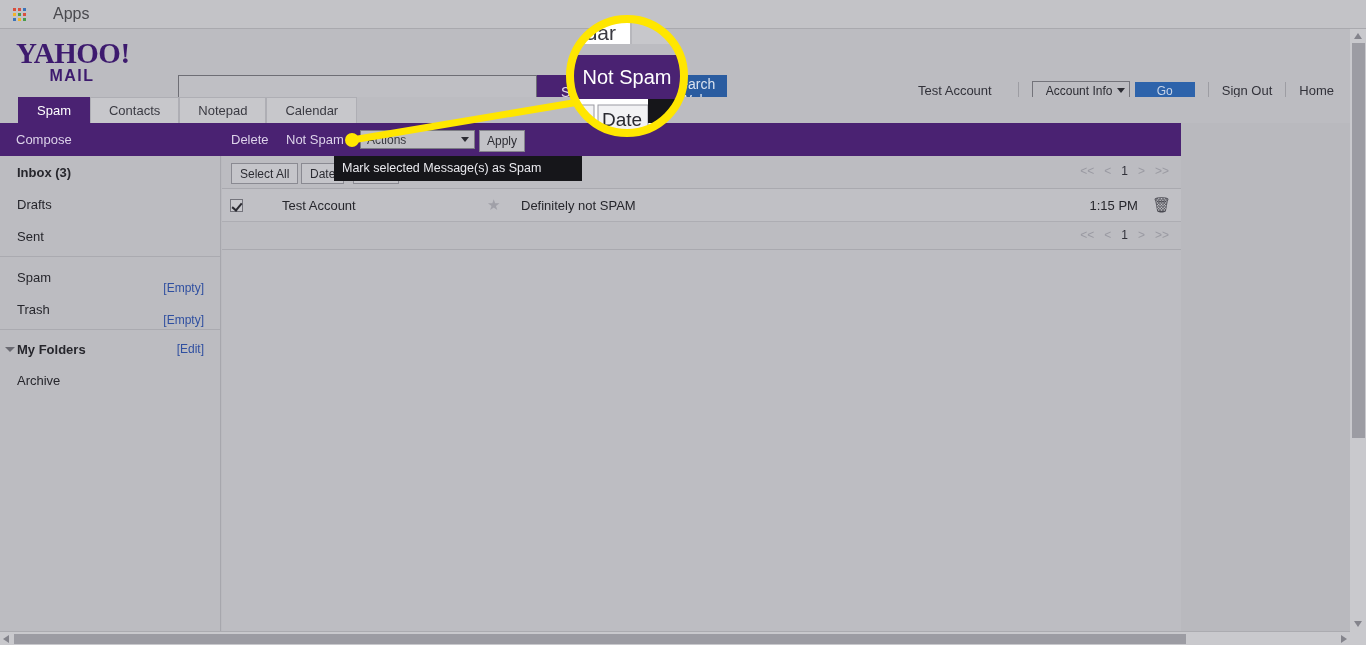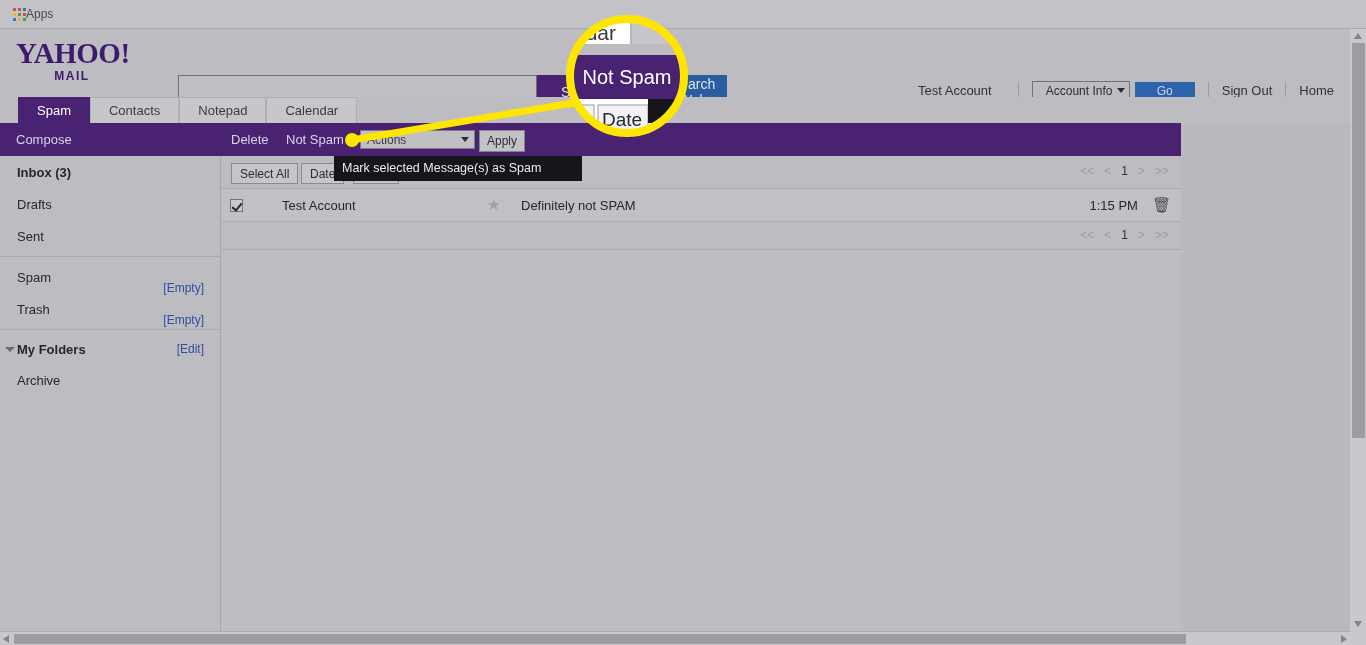--- a/index.html
+++ b/index.html
@@ -29,22 +29,22 @@
   .apps-grid {
     margin-left: 13px;
     width: 13px; height: 13px;
     display: grid;
     grid-template-columns: repeat(3, 3px);
     grid-template-rows: repeat(3, 3px);
     gap: 2px;
   }
   .apps-grid i { display: block; width: 3px; height: 3px; }
   .apps-label {
-    margin-left: 0;
-    font-size: 12px;
+    margin-left: 27px;
+    font-size: 16px;
     color: #4a4a4f;
   }
 
   
   .yhead {
     position: absolute; left: 0; top: 29px;
     width: 1350px; height: 68px;
     background: #bcbcc1;
   }
   .logo {
@@ -54,21 +54,21 @@
     color: #3d1a6e;
   }
   .logo .word {
     font-family: "Liberation Serif", serif;
     font-size: 29px;
     font-weight: bold;
     letter-spacing: -0.5px;
     line-height: 29px;
   }
   .logo .sub {
-    font-size: 12px;
+    font-size: 16px;
     font-weight: bold;
     letter-spacing: 1.5px;
     line-height: 14px;
     margin-top: 1px;
   }
 
   .search-input {
     position: absolute; left: 178px; top: 46px;
     width: 359px; height: 33px;
     background: #bfbfc4;

